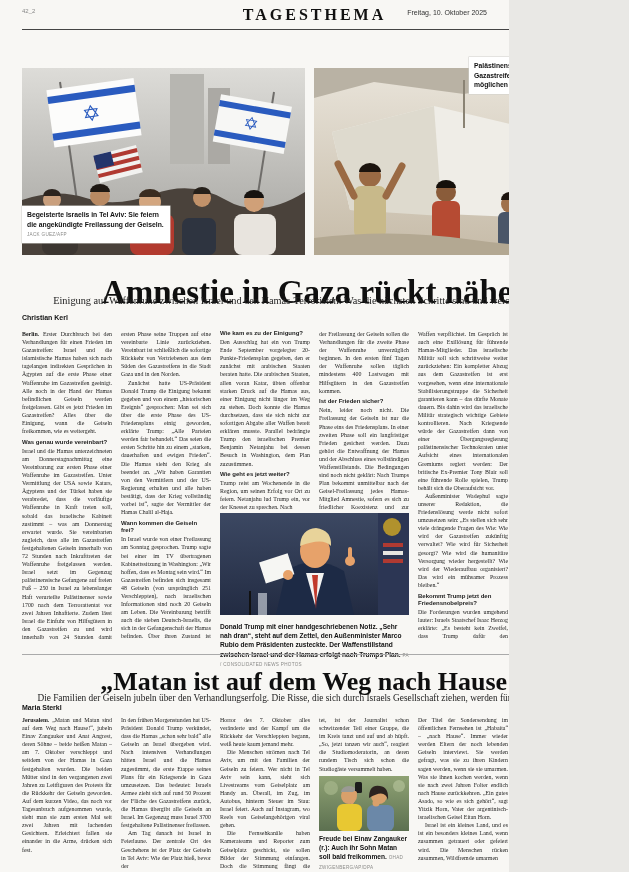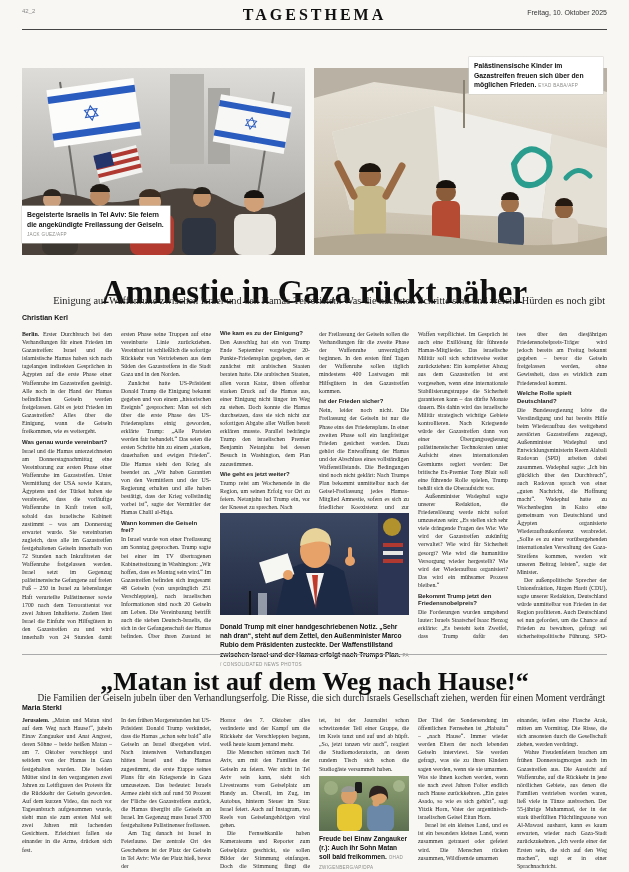--- a/index.html
+++ b/index.html
@@ -1,16 +1,16 @@
 <!DOCTYPE html>
 <html lang="de"><head>
 <meta charset="utf-8">
 <style>
   html,body{margin:0;padding:0;background:#e9e8e5;}
-  .page{position:relative;width:629px;height:872px;background:#f8f7f4;overflow:hidden;
+  .page{position:relative;width:509px;height:872px;background:#f8f7f4;overflow:hidden;
         font-family:"Liberation Serif",serif;color:#1c1c1c;}
   
   .edition{position:absolute;top:8px;left:22px;font-family:"Liberation Sans",sans-serif;font-size:6px;color:#888;}
   .masthead{position:absolute;top:6px;left:0;width:629px;text-align:center;font-family:"Liberation Serif",serif;
             font-weight:bold;font-size:16px;letter-spacing:3px;color:#111;}
   .pagedate{position:absolute;top:9px;right:22px;font-family:"Liberation Sans",sans-serif;font-size:7px;color:#333;}
   .headrule{position:absolute;top:29px;left:22px;width:585px;border-top:1px solid #444;}
   
   .photos{position:absolute;top:68px;left:22px;width:585px;height:187px;display:flex;gap:9px;}
   .photo{position:relative;overflow:visible;}

